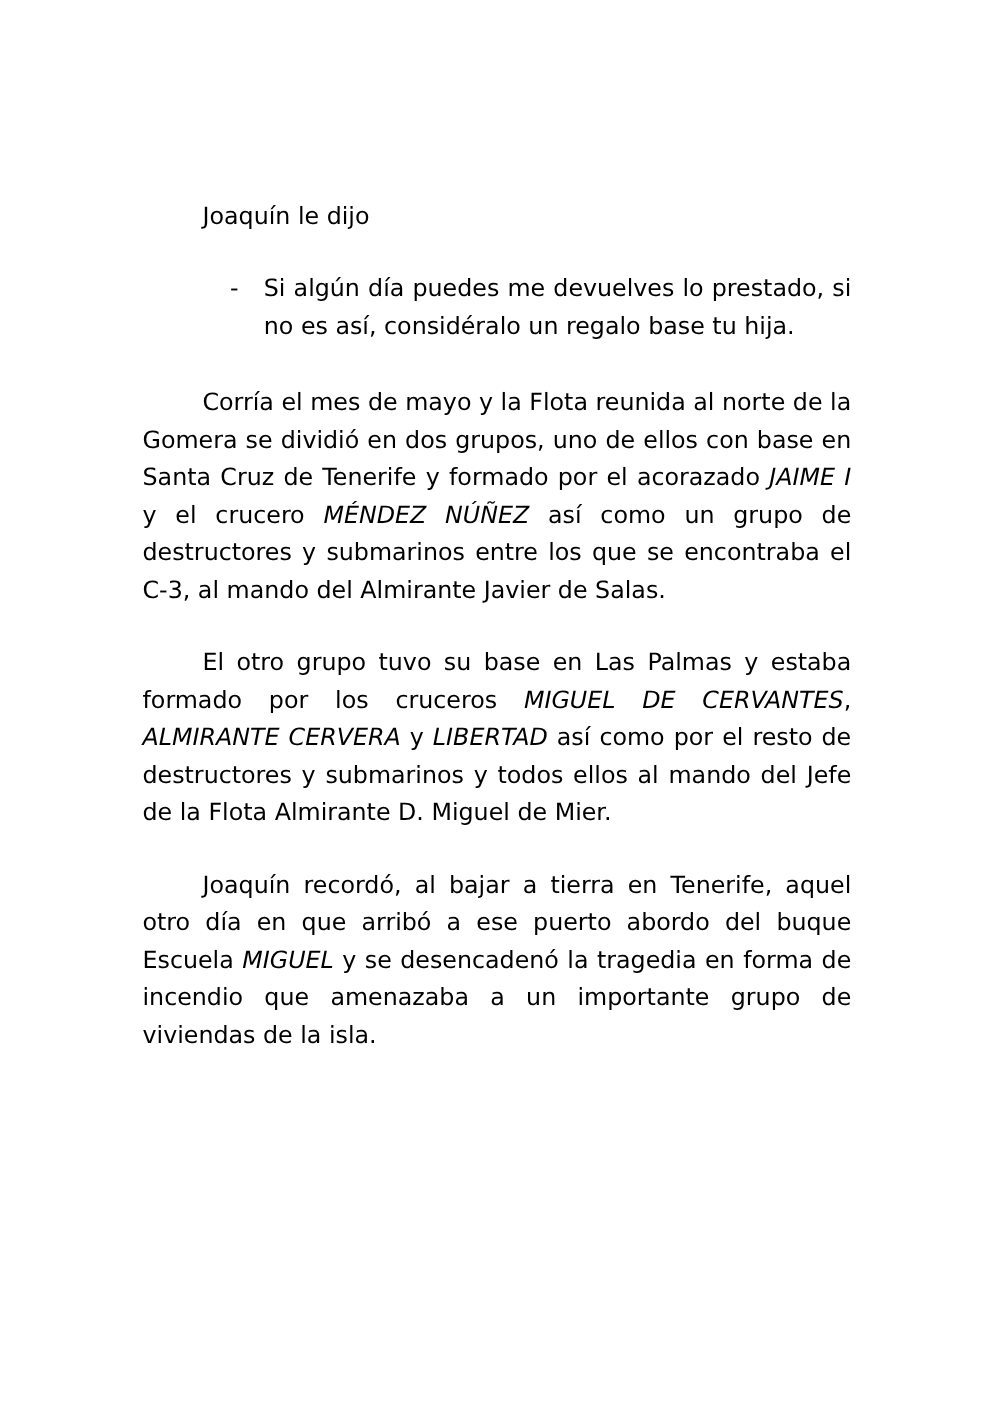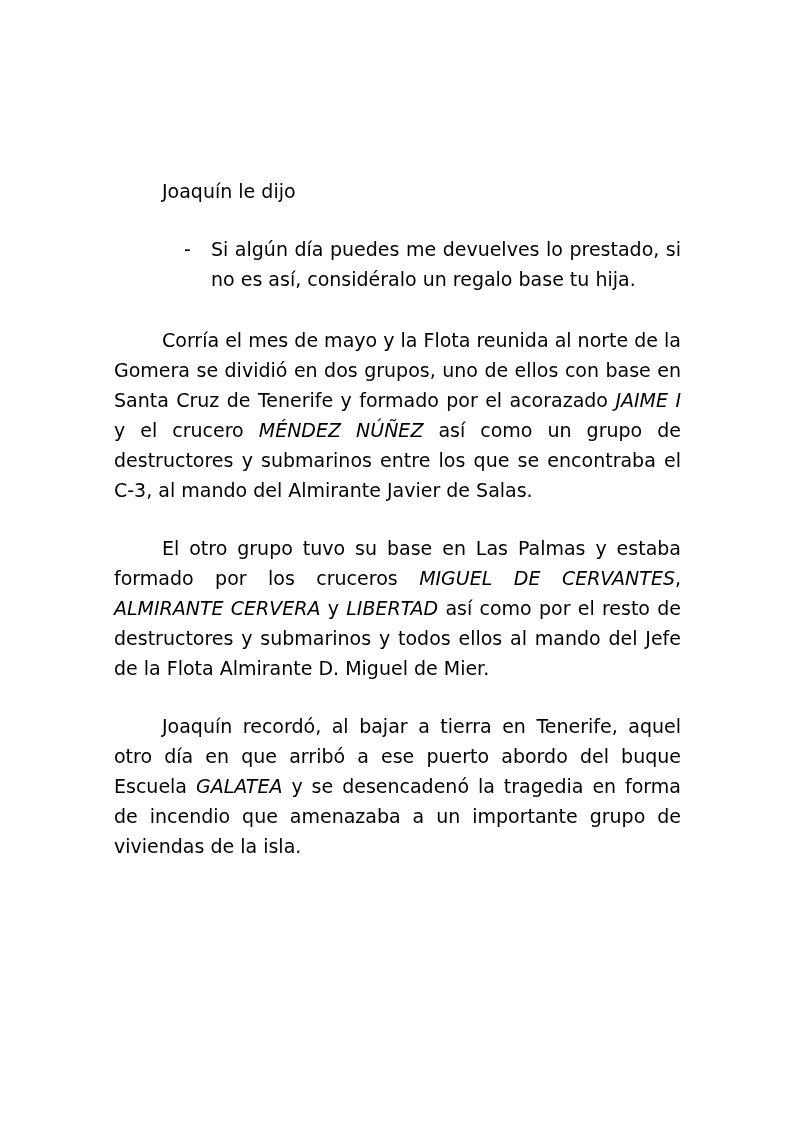--- a/index.html
+++ b/index.html
@@ -5,21 +5,21 @@
   * { margin: 0; padding: 0; box-sizing: border-box; }
 
   html, body {
     background: #ffffff;
   }
 
   .page {
     position: relative;
     width: 794px;
     height: 1022px;
-    margin: 18px auto;
+    margin: 0 auto;
     background: #ffffff;
     color: #000000;
     font-family: "DejaVu Sans", "Liberation Sans", sans-serif;
     font-size: 19px;
     line-height: 30px;
     overflow: hidden;
   }
 
   .text-block {
     position: absolute;
@@ -86,19 +86,19 @@
     <div class="dialogue">
       <span class="dash">-</span>
       <span class="dialogue-text">Si algún día puedes me devuelves lo prestado, si no es así, considéralo un regalo base tu hija.</span>
     </div>
 
 
     <p class="para"><span>Corría el mes de mayo y la Flota reunida al norte de la Gomera se dividió en dos grupos, uno de ellos con base en Santa Cruz de Tenerife y formado por el acorazado </span><span class="ship">JAIME I</span><span> y el crucero </span><span class="ship">MÉNDEZ NÚÑEZ</span><span> así como un grupo de destructores y submarinos entre los que se encontraba el C-3, al mando del Almirante Javier de Salas.</span></p>
 
     <p class="para"><span>El otro grupo tuvo su base en Las Palmas y estaba formado por los cruceros </span><span class="ship">MIGUEL DE CERVANTES</span><span>, </span><span class="ship">ALMIRANTE CERVERA</span><span> y </span><span class="ship">LIBERTAD</span><span> así como por el resto de destructores y submarinos y todos ellos al mando del Jefe de la Flota Almirante D. Miguel de Mier.</span></p>
 
-    <p class="para"><span>Joaquín recordó, al bajar a tierra en Tenerife, aquel otro día en que arribó a ese puerto abordo del buque Escuela </span><span class="ship">GALATEA</span><span> y se desencadenó la tragedia en forma de incendio que amenazaba a un importante grupo de viviendas de la isla.</span></p>
+    <p class="para"><span>Joaquín recordó, al bajar a tierra en Tenerife, aquel otro día en que arribó a ese puerto abordo del buque Escuela </span><span class="ship">MIGUEL</span><span> y se desencadenó la tragedia en forma de incendio que amenazaba a un importante grupo de viviendas de la isla.</span></p>
 
   </div>
 
   <div class="page-number">89</div>
 
 </div>
 
 </body></html>

